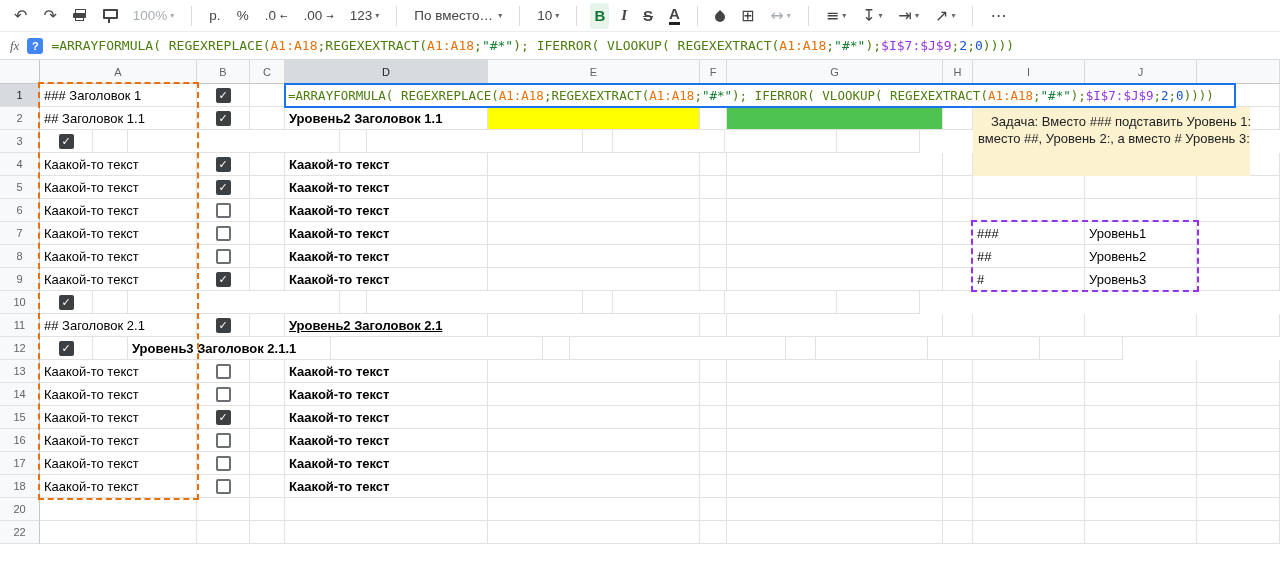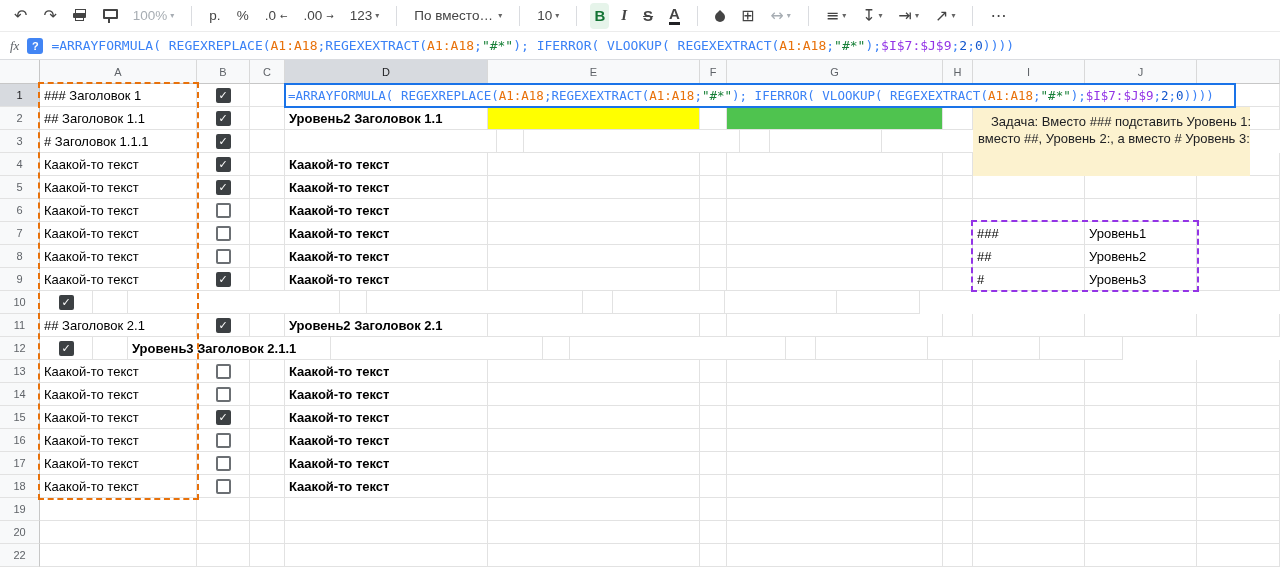--- a/index.html
+++ b/index.html
@@ -32,21 +32,21 @@
   .icon-roller::after{content:"";position:absolute;left:5px;top:8px;width:2px;height:6px;background:#444}
   .icon-drop{width:10px;height:10px;background:#444;border-radius:0 50% 50% 50%;
     transform:rotate(45deg);display:inline-block;margin-top:2px}
   
   .fbar{height:28px;display:flex;align-items:center;gap:8px;padding:0 10px;border-bottom:1px solid #dadce0}
   .fx{font-style:italic;color:#5f6368;font-size:13px;font-family:"Liberation Serif",serif}
   .fhelp{width:16px;height:16px;background:#4285f4;color:#fff;border-radius:3px;font-size:11px;
     display:flex;align-items:center;justify-content:center;font-weight:bold}
   .fformula{font-family:"DejaVu Sans Mono","Liberation Mono",monospace;font-size:13px;
     white-space:pre;overflow:hidden}
-  .fm-plain{color:#3b82f6}.fm-orange{color:#e8710a}.fm-green{color:#188038}
+  .fm-plain{color:#4d7c0f}.fm-orange{color:#e8710a}.fm-green{color:#188038}
   .fm-purple{color:#9334e6}.fm-blue{color:#1155cc}
   
   #grid{position:relative;width:1280px;height:524px;overflow:hidden;background:#fff}
   .hrow{display:flex;height:24px}
   .corner{width:40px;height:24px;background:#f8f9fa;border-right:1px solid #c7c7c7;border-bottom:1px solid #c7c7c7}
   .chead{display:flex;align-items:center;justify-content:center;font-size:11px;color:#5f6368;
     background:#f8f9fa;border-right:1px solid #d9d9d9;border-bottom:1px solid #c7c7c7}
   .chead.hl{background:#d7dadf;color:#202124}
   .grow{display:flex;height:23px}
   .rnum{width:40px;display:flex;align-items:center;justify-content:center;font-size:11px;color:#5f6368;
@@ -222,21 +222,20 @@
           <div class="cell" style="width: 212px; background: rgb(255, 255, 0);"></div>
           <div class="cell" style="width: 27px;"></div>
           <div class="cell" style="width: 216px; background: rgb(79, 195, 79);"></div>
           <div class="cell" style="width: 30px;"></div>
           <div class="cell" style="width: 112px;"></div>
           <div class="cell" style="width: 112px;"></div>
           <div class="cell" style="width: 83px;"></div>
         </div>
         <div class="grow">
           <div class="rnum">3</div>
-          <div class="cell" style="width: 157px;"># Заголовок 1.1.1</div>
           <div class="cell center" style="width: 53px;">
             <span class="cb checked">✓</span>
           </div>
           <div class="cell" style="width: 35px;"></div>
           <div class="cell" style="width: 212px;"></div>
           <div class="cell" style="width: 27px;"></div>
           <div class="cell" style="width: 216px;"></div>
           <div class="cell" style="width: 30px;"></div>
           <div class="cell" style="width: 112px;"></div>
           <div class="cell" style="width: 112px;"></div>
@@ -352,21 +351,21 @@
           <div class="cell" style="width: 112px;"></div>
           <div class="cell" style="width: 83px;"></div>
         </div>
         <div class="grow">
           <div class="rnum">11</div>
           <div class="cell" style="width: 157px;">## Заголовок 2.1</div>
           <div class="cell center" style="width: 53px;">
             <span class="cb checked">✓</span>
           </div>
           <div class="cell" style="width: 35px;"></div>
-          <div class="cell bold" style="width: 203px;">Уровень2 Заголовок 2.1</div>
+          <div class="cell bold" style="width: 203px; text-decoration: underline;">Уровень2 Заголовок 2.1</div>
           <div class="cell" style="width: 212px;"></div>
           <div class="cell" style="width: 27px;"></div>
           <div class="cell" style="width: 216px;"></div>
           <div class="cell" style="width: 30px;"></div>
           <div class="cell" style="width: 112px;"></div>
           <div class="cell" style="width: 112px;"></div>
           <div class="cell" style="width: 83px;"></div>
         </div>
         <div class="grow">
           <div class="rnum">12</div>
@@ -464,34 +463,20 @@
           <div class="cell" style="width: 83px;"></div>
         </div>
         <div class="grow">
           <div class="rnum">18</div>
           <div class="cell" style="width: 157px;">Каакой-то текст</div>
           <div class="cell center" style="width: 53px;">
             <span class="cb"></span>
           </div>
           <div class="cell" style="width: 35px;"></div>
           <div class="cell bold" style="width: 203px;">Каакой-то текст</div>
-          <div class="cell" style="width: 212px;"></div>
-          <div class="cell" style="width: 27px;"></div>
-          <div class="cell" style="width: 216px;"></div>
-          <div class="cell" style="width: 30px;"></div>
-          <div class="cell" style="width: 112px;"></div>
-          <div class="cell" style="width: 112px;"></div>
-          <div class="cell" style="width: 83px;"></div>
-        </div>
-        <div class="grow">
-          <div class="rnum">19</div>
-          <div class="cell" style="width: 157px;"></div>
-          <div class="cell" style="width: 53px;"></div>
-          <div class="cell" style="width: 35px;"></div>
-          <div class="cell" style="width: 203px;"></div>
           <div class="cell" style="width: 212px;"></div>
           <div class="cell" style="width: 27px;"></div>
           <div class="cell" style="width: 216px;"></div>
           <div class="cell" style="width: 30px;"></div>
           <div class="cell" style="width: 112px;"></div>
           <div class="cell" style="width: 112px;"></div>
           <div class="cell" style="width: 83px;"></div>
         </div>
         <div class="grow">
           <div class="rnum">20</div>

